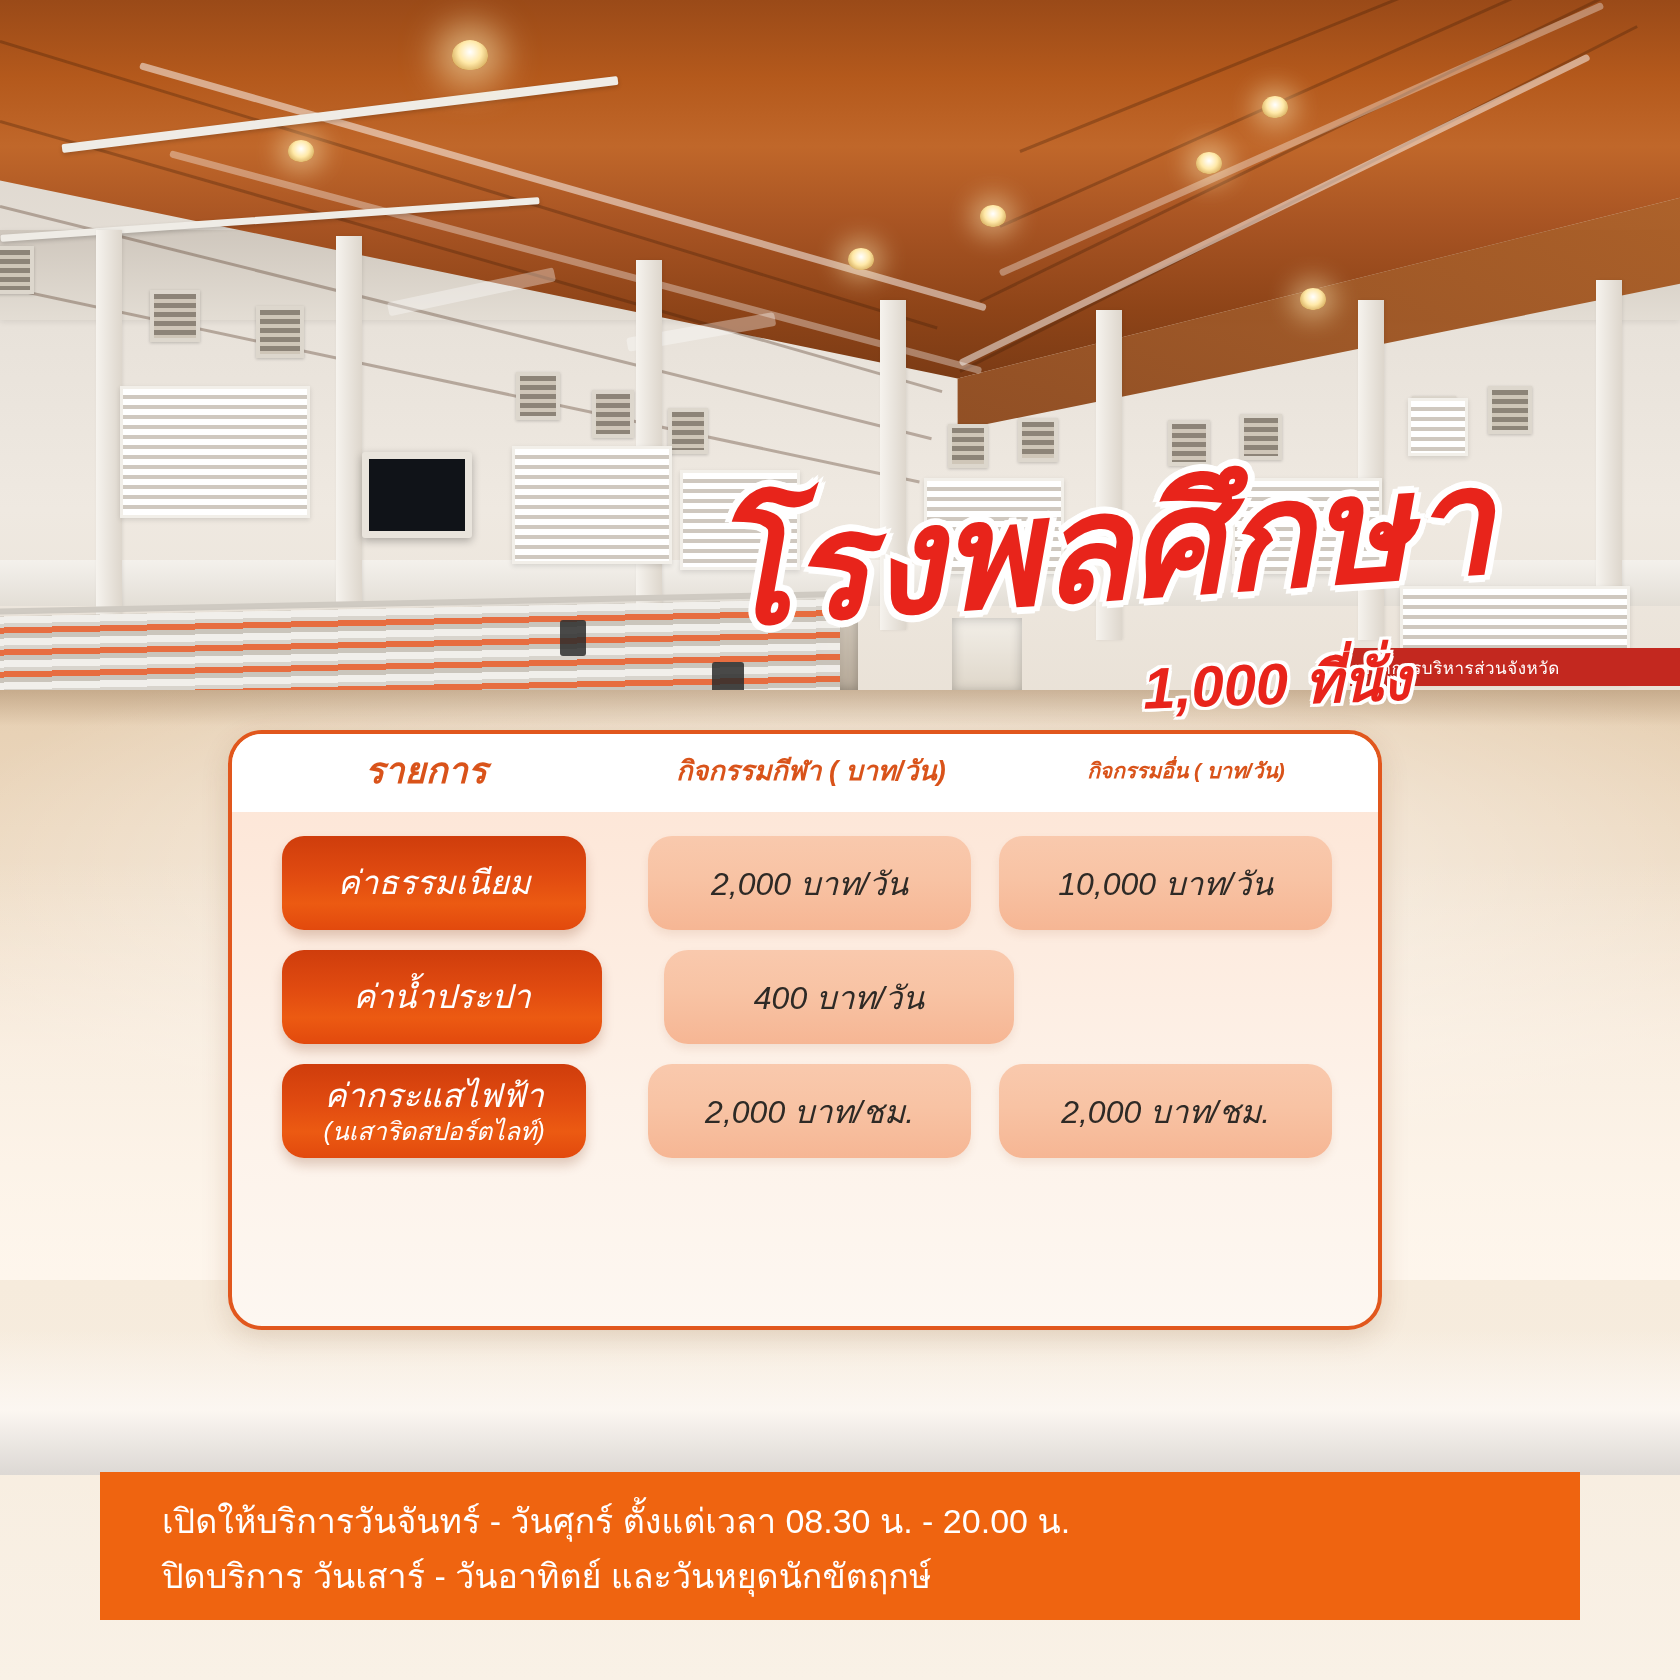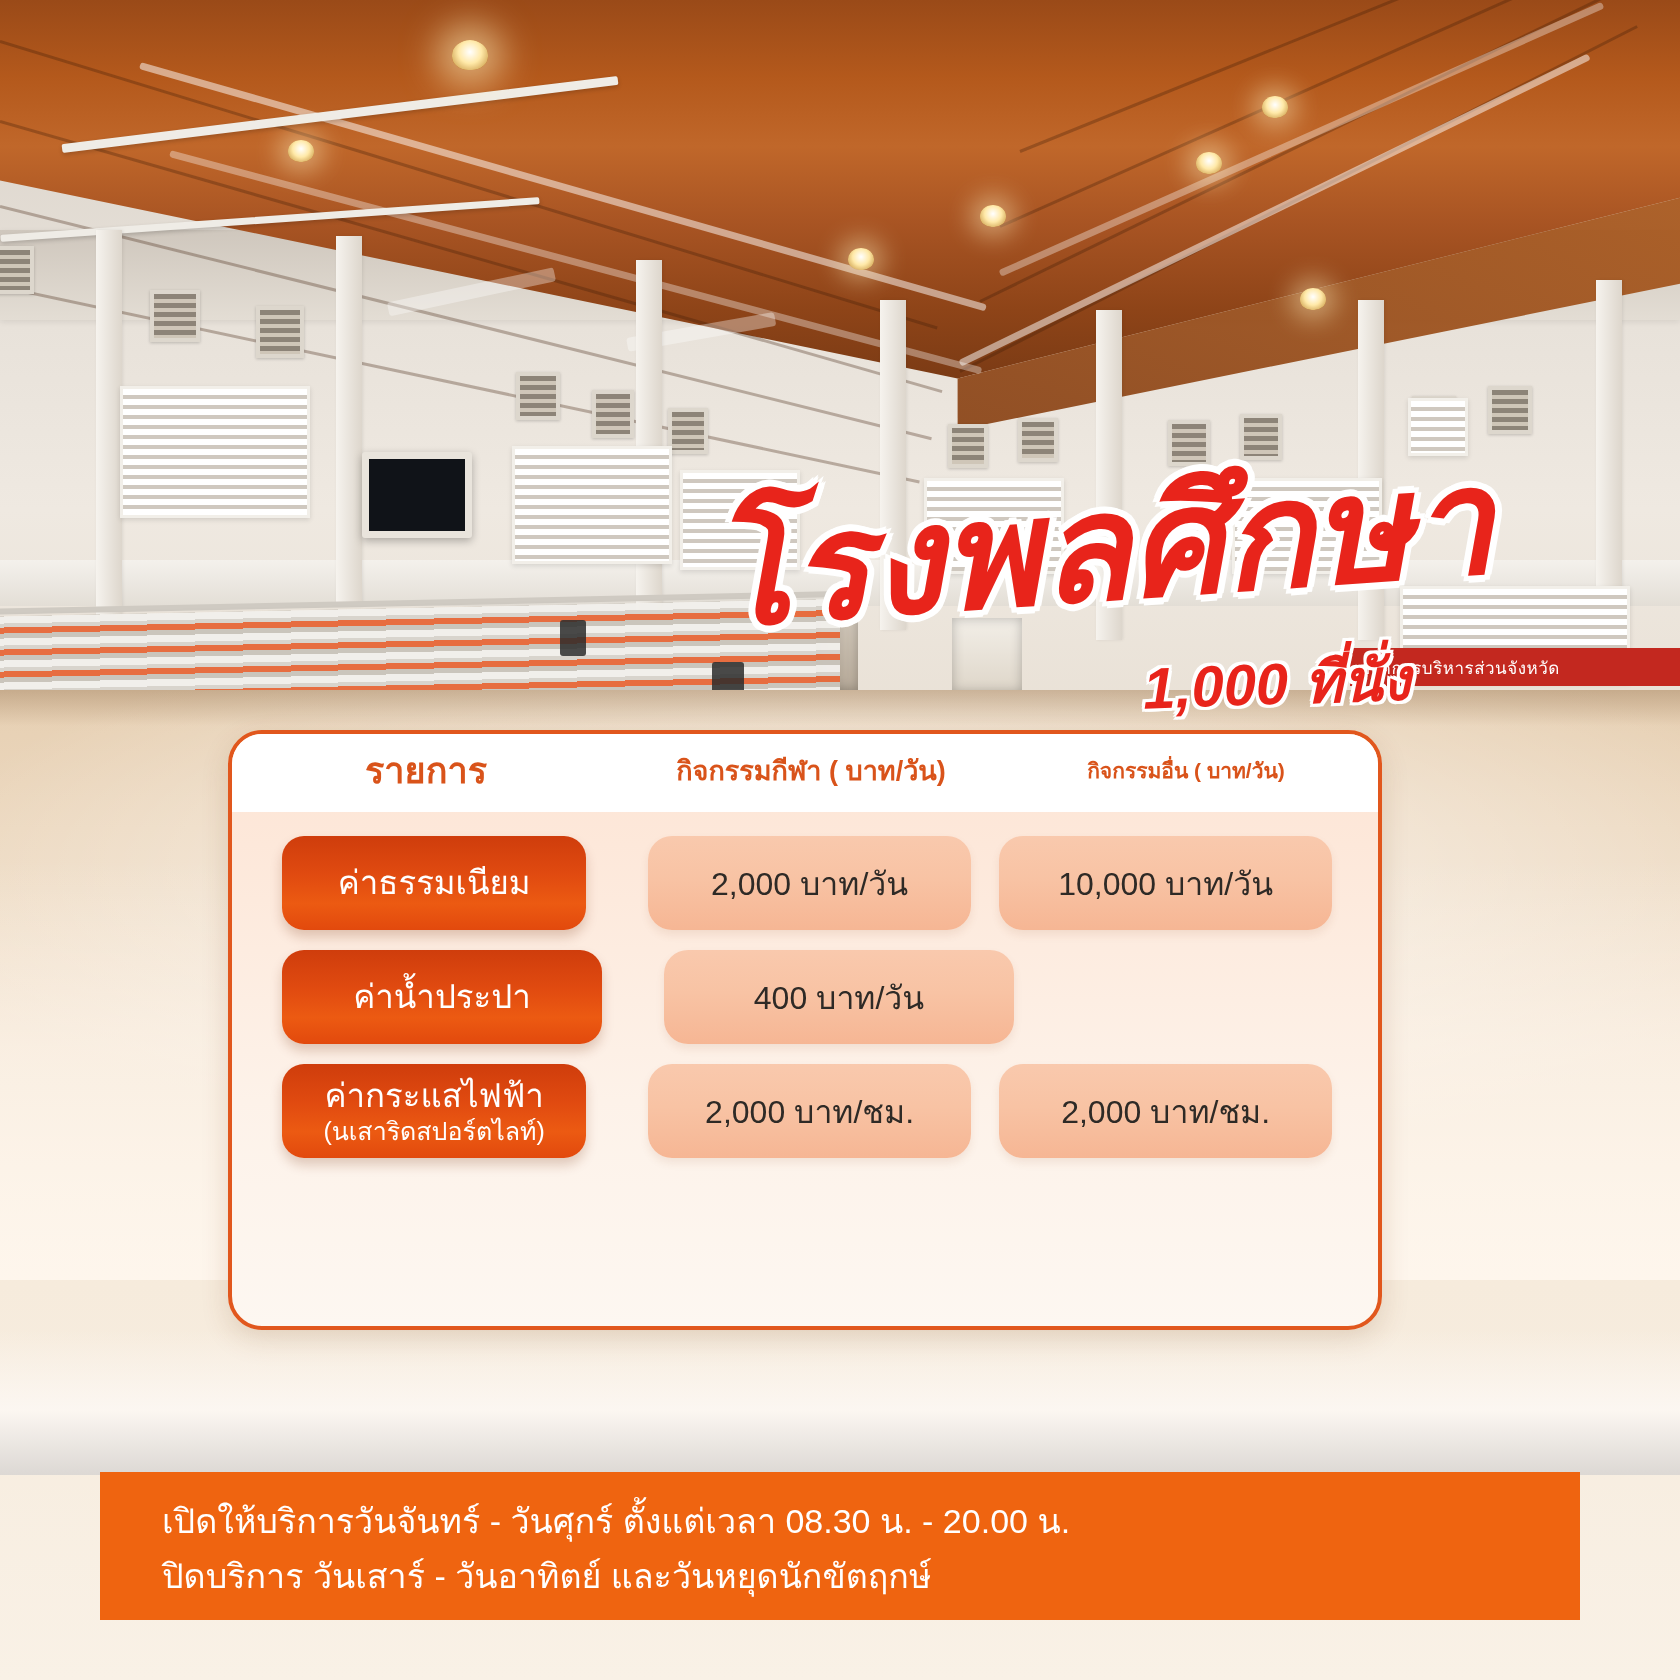--- a/index.html
+++ b/index.html
@@ -160,20 +160,21 @@
   }
 
   
   .card {
     position:absolute; left: 228px; top: 730px; width: 1154px; height: 600px;
     border: 4px solid #e1571d;
     border-radius: 34px;
     background: linear-gradient(180deg, #fde4d4 0%, #fdeadd 28%, #fdf2e9 62%, #fdf7f1 100%);
     box-shadow: 0 10px 28px rgba(120,60,20,.16);
     overflow: hidden;
+    font-style: italic;
   }
   .card-head {
     position:absolute; left:-6px; top:-6px; width: 1166px; height: 84px;
     background:#ffffff;
     display:flex; align-items:center;
   }
   .head-cell {
     color:#d9531a; font-weight: bold; text-align:center; white-space:nowrap;
   }
   .head-c1 { width: 400px; font-size: 36px; }

